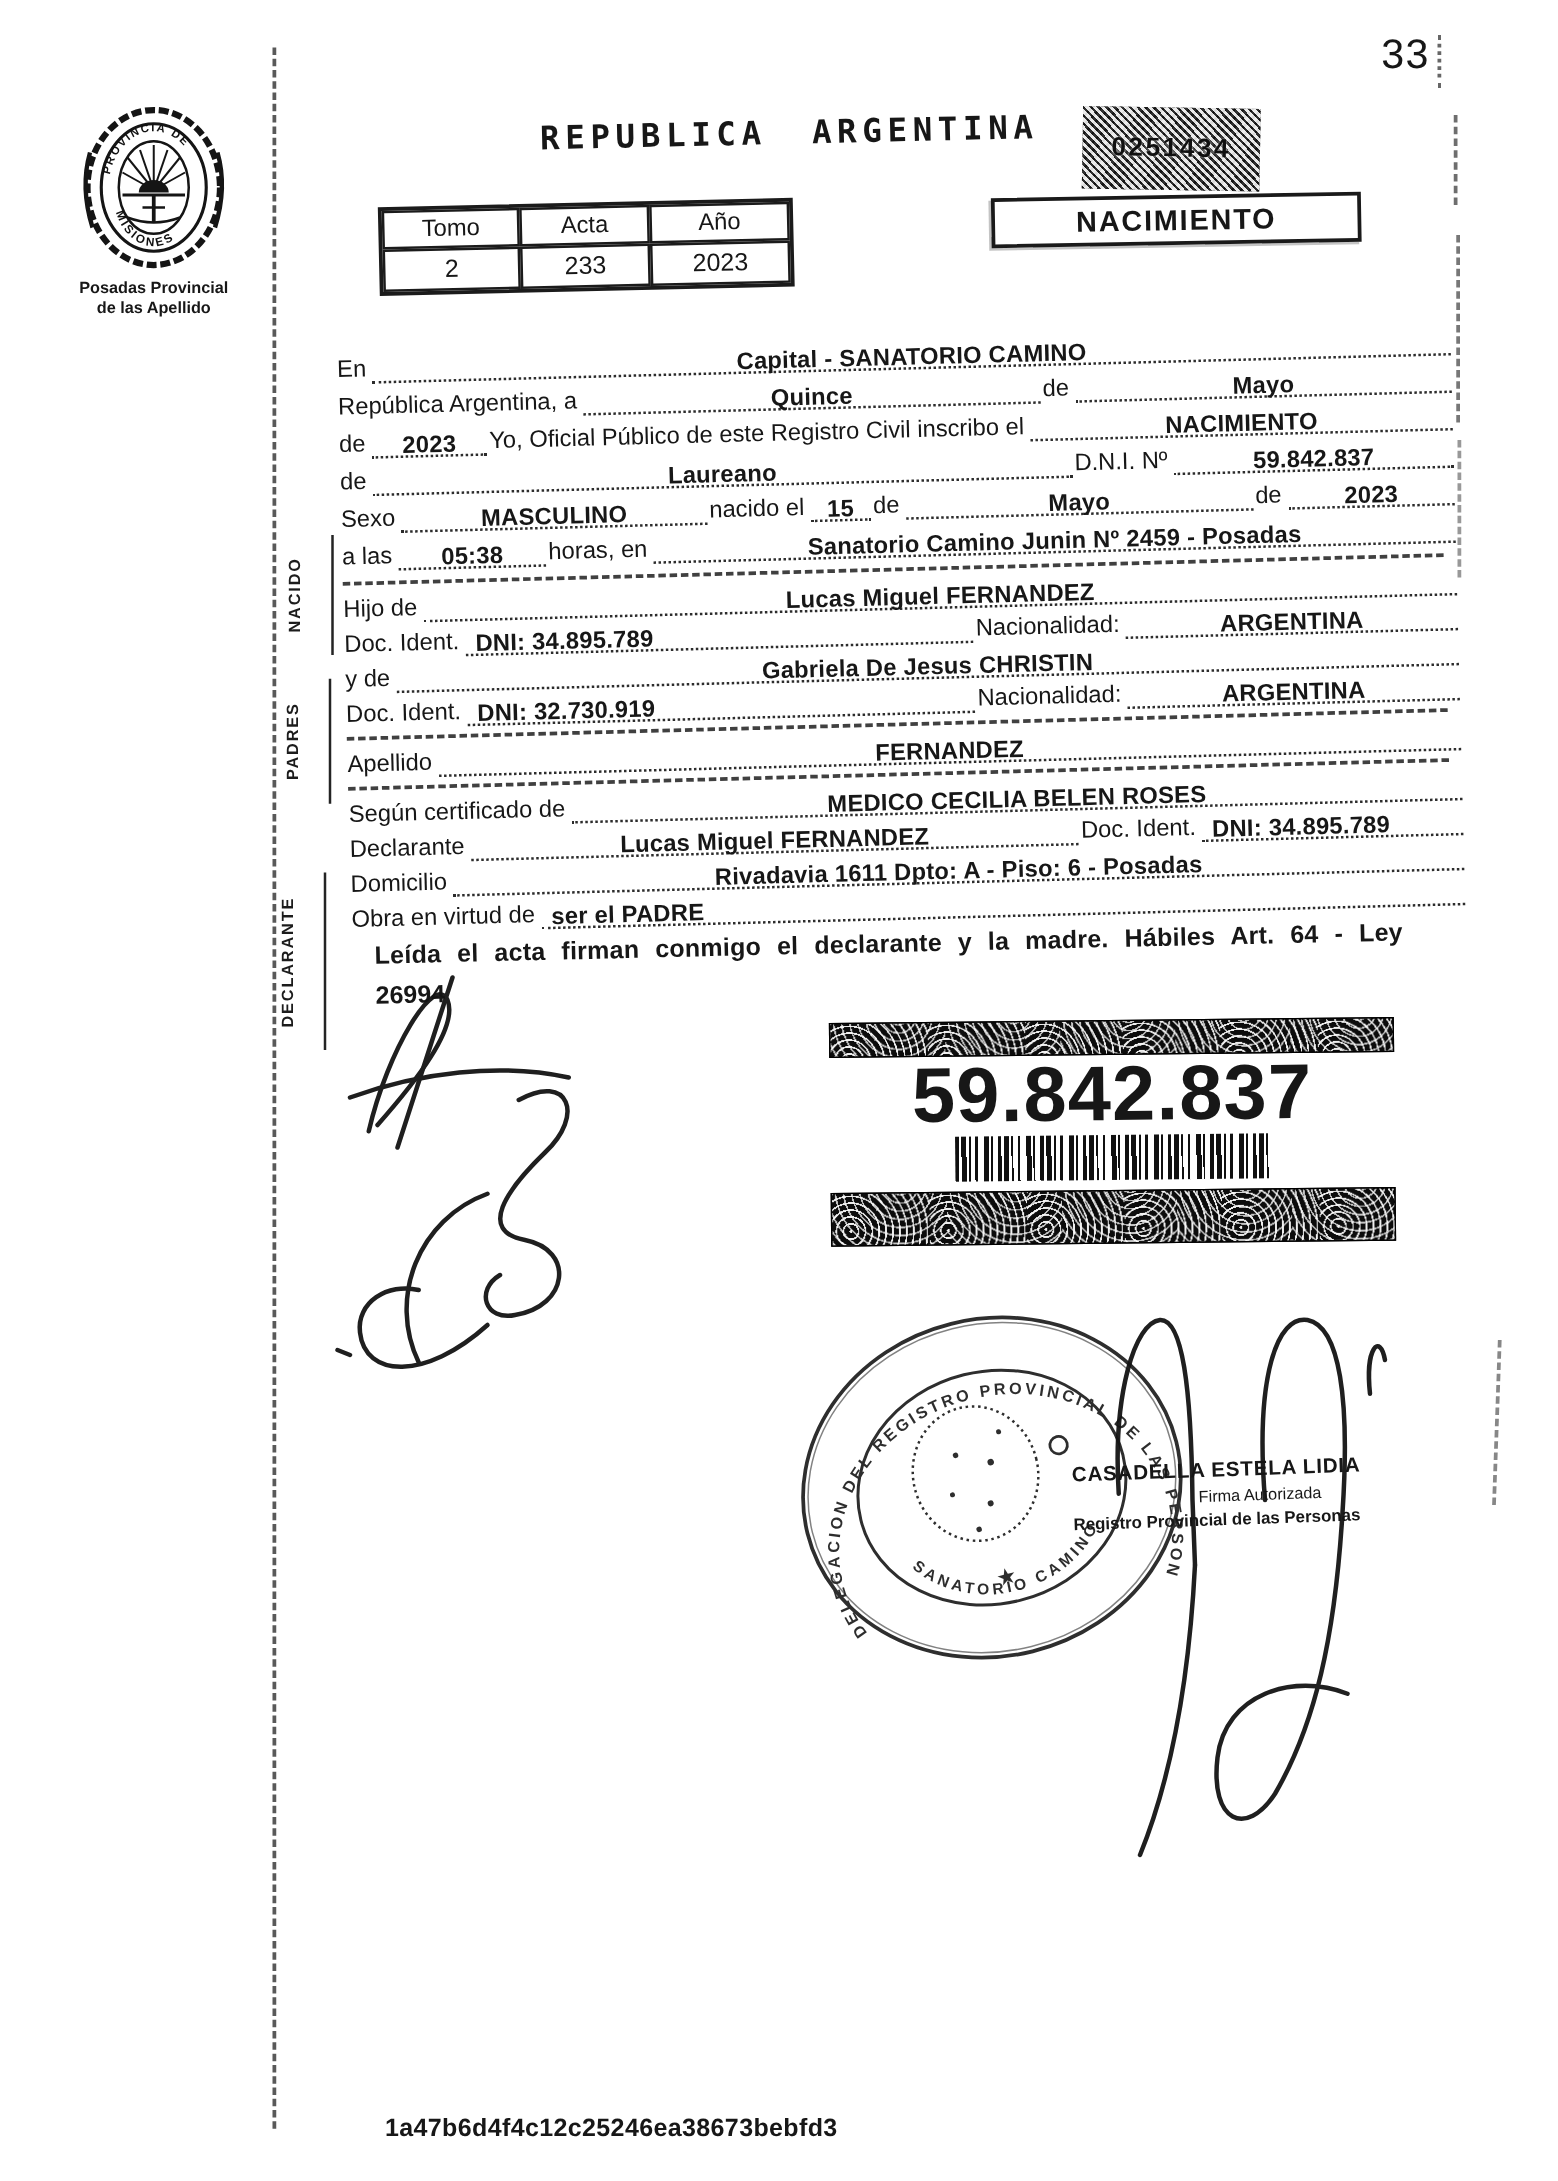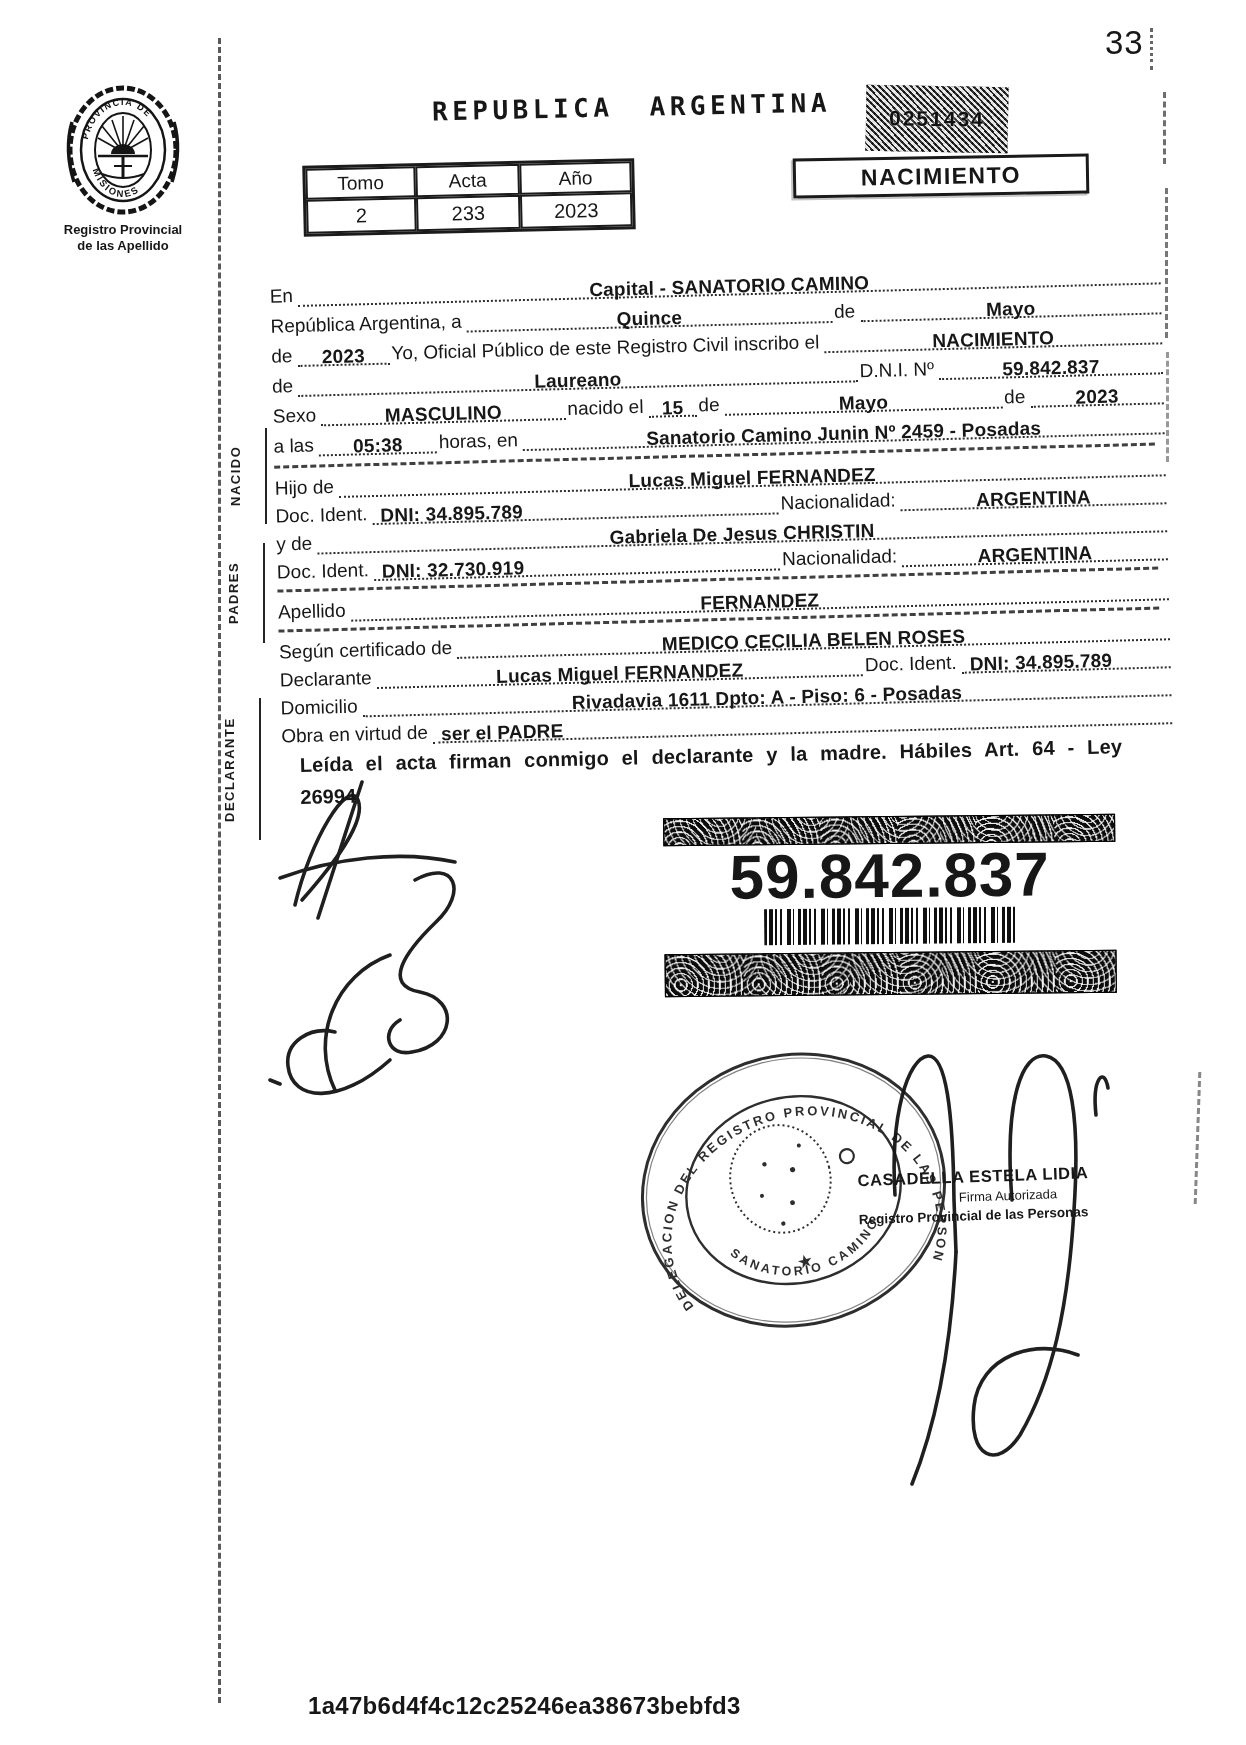--- a/index.html
+++ b/index.html
@@ -81,21 +81,21 @@
       #101010 0 3px,#fff 3px 5px,#101010 5px 9px,#fff 9px 11px,#101010 11px 12.5px,#fff 12.5px 16px,
       #101010 16px 18px,#fff 18px 23px,#101010 23px 27px,#fff 27px 28.5px,#101010 28.5px 30px,#fff 30px 34px);}
 
   
   .stamp-wrap{left:612px;top:1030px;width:364px;height:324px;transform:rotate(-14deg);opacity:.92;}
   .auth-block{left:858px;top:1166px;width:300px;transform:rotate(-2deg);}
   .auth-name{font-size:16.5px;font-weight:bold;letter-spacing:.6px;white-space:nowrap;}
   .auth-role{font-size:13px;text-align:center;margin-top:3px;}
   .auth-office{font-size:13.5px;font-weight:bold;margin-top:4px;white-space:nowrap;}
 
-  .footer-hash{left:308px;top:1692px;font-size:24px;font-weight:bold;letter-spacing:.3px;}
+  .footer-hash{left:308px;top:1692px;font-size:20px;font-weight:bold;letter-spacing:.3px;}
 
   .sig-overlay{left:240px;top:770px;width:920px;height:730px;pointer-events:none;}
 </style>
 </head>
 <body>
 
 <div class="abs page-number">33</div>
 <div class="abs pn-dash"></div>
 <div class="abs margin-line-left"></div>
 <div class="abs rdash1"></div>
@@ -130,21 +130,21 @@
     <path d="M 112,40 Q 120,68 110,100" fill="none" stroke="#151515" stroke-width="3.5"></path>
     <text font-size="9" font-weight="bold" font-family="Liberation Sans, sans-serif" fill="#111" letter-spacing="1.5">
       <textPath href="#arcTop" startOffset="8%">PROVINCIA DE</textPath>
     </text>
     <text font-size="9.5" font-weight="bold" font-family="Liberation Sans, sans-serif" fill="#111" letter-spacing="2">
       <textPath href="#arcBot" startOffset="12%">MISIONES</textPath>
     </text>
   </svg>
 </div>
 <div class="abs org-lines">
-  <div>Registro Provincial</div>
+  <div>Posadas Provincial</div>
   <div>de las Apellido</div>
 </div>
 
 <div class="abs country-title">REPUBLICA ARGENTINA</div>
 <div class="abs serial-patch">
   <span class="serial-num">0251434</span>
 </div>
 <div class="abs act-type-box">
   <span>NACIMIENTO</span>
 </div>

